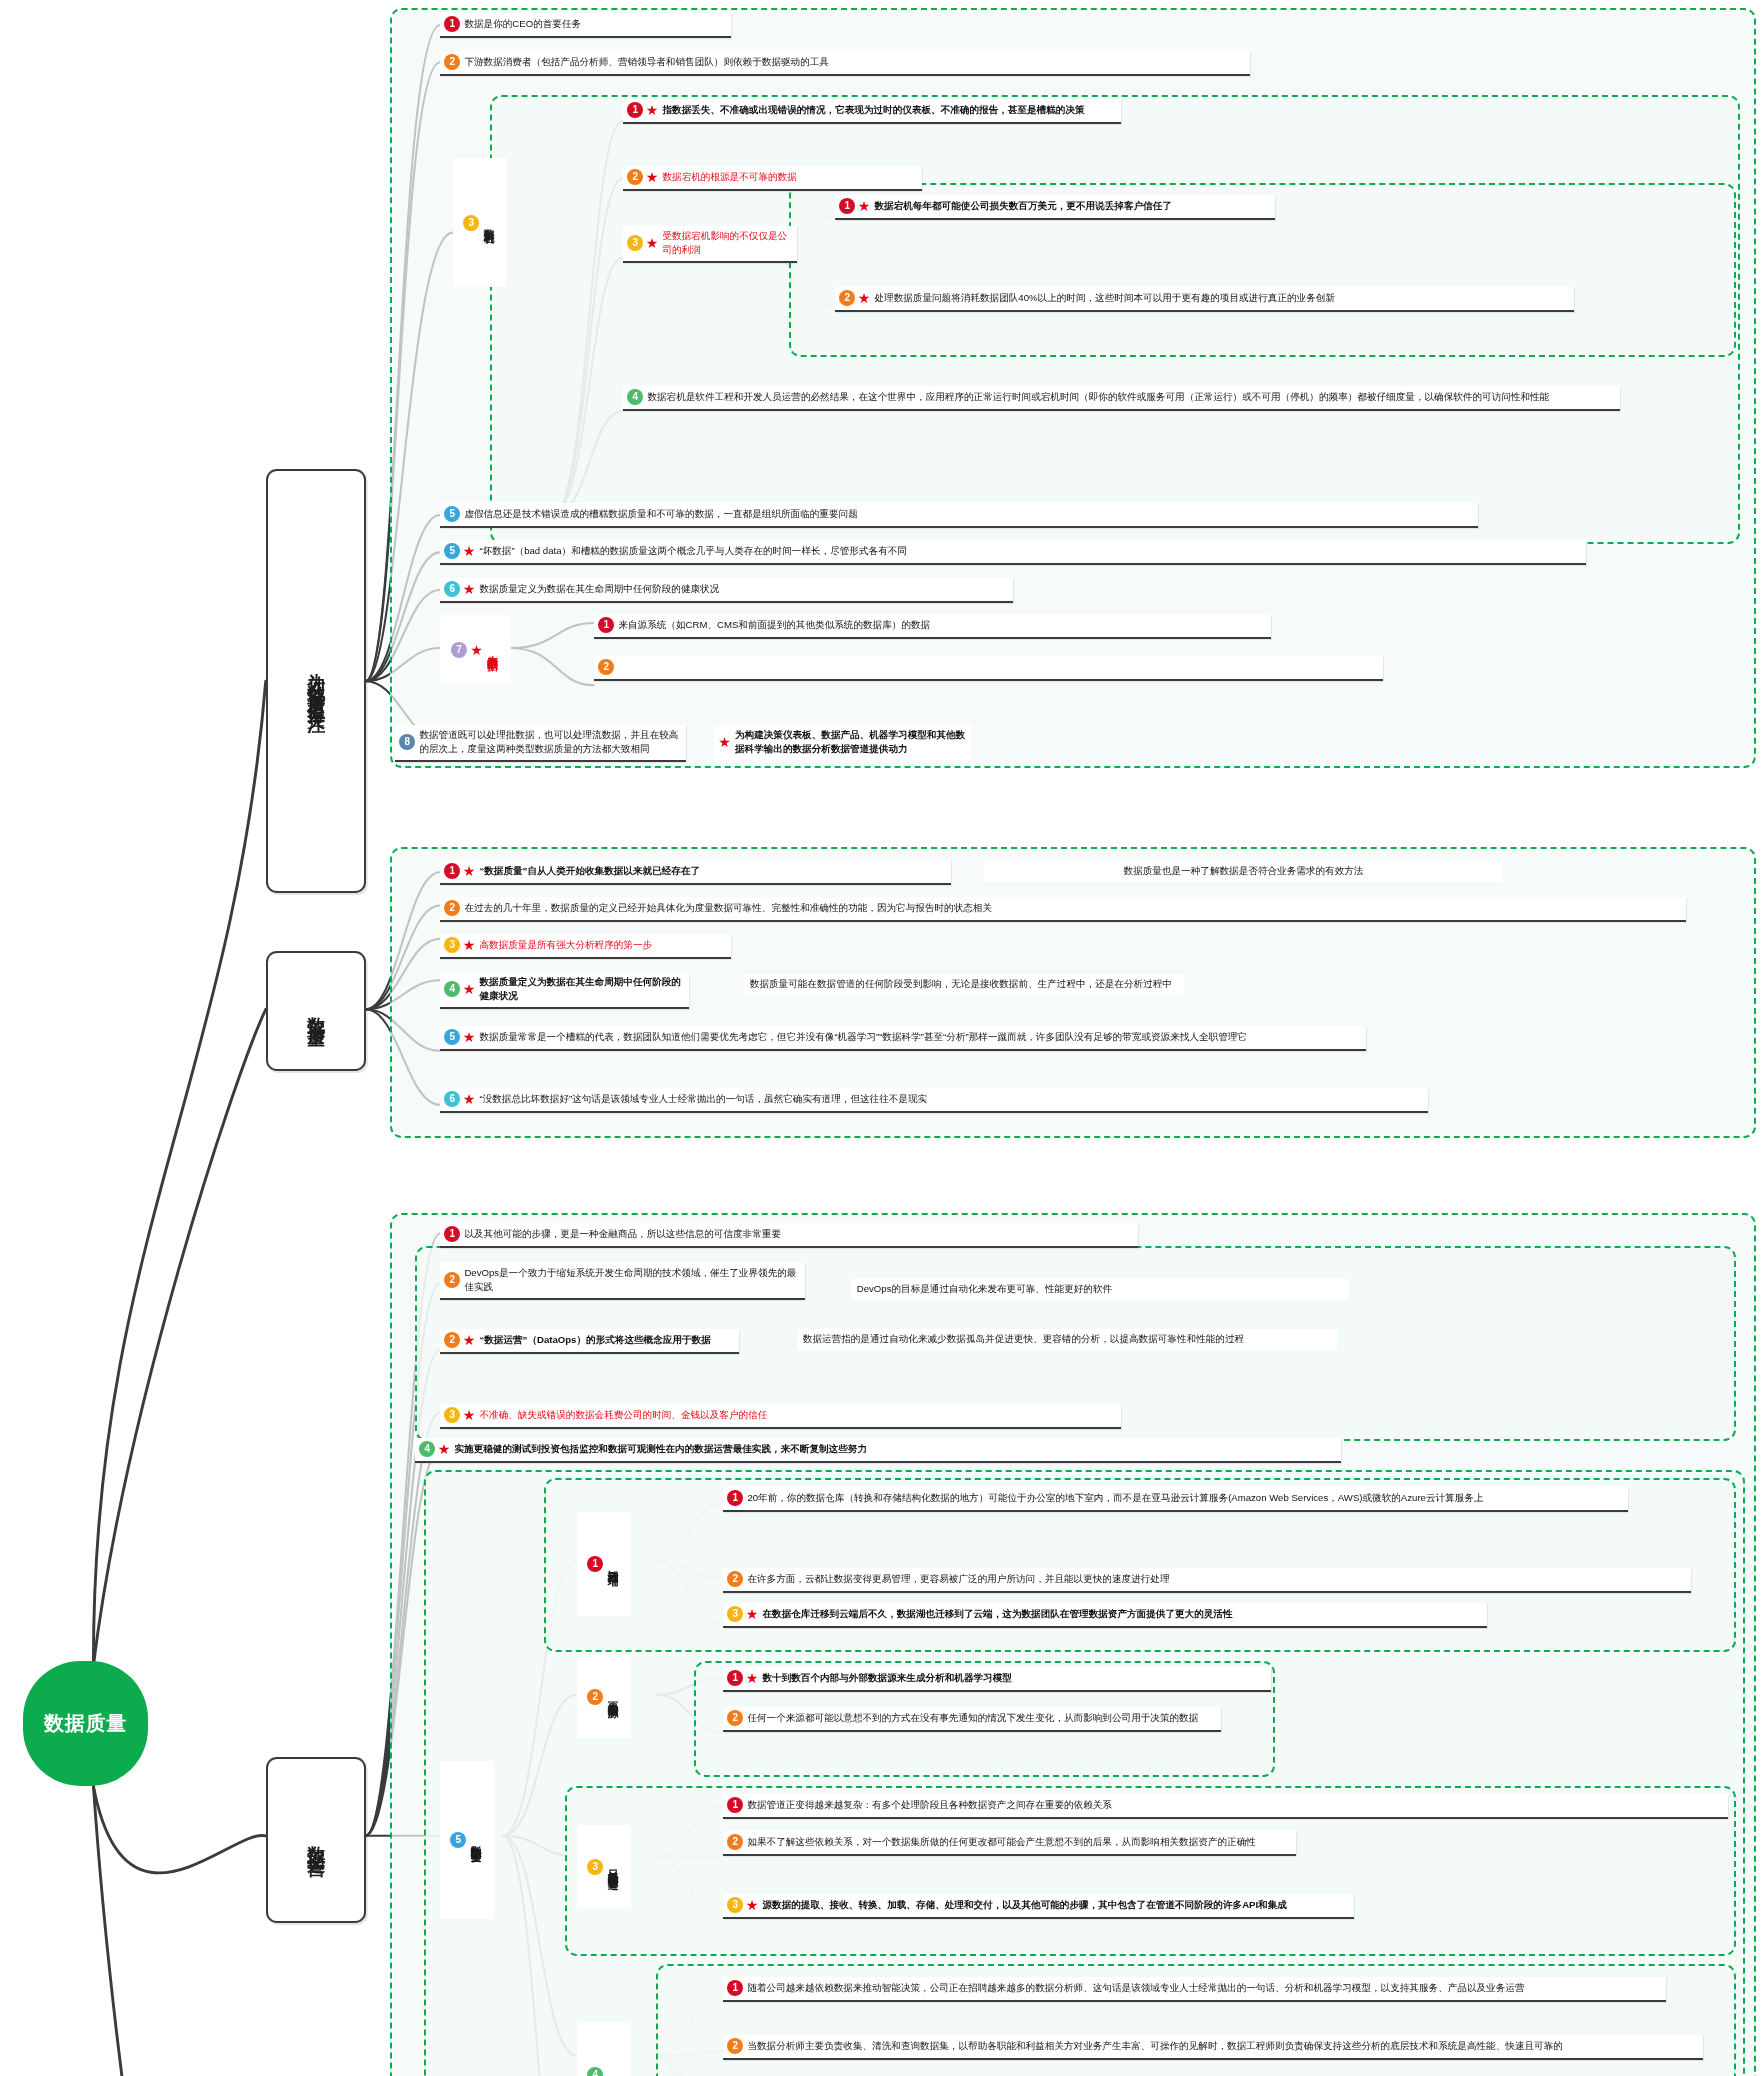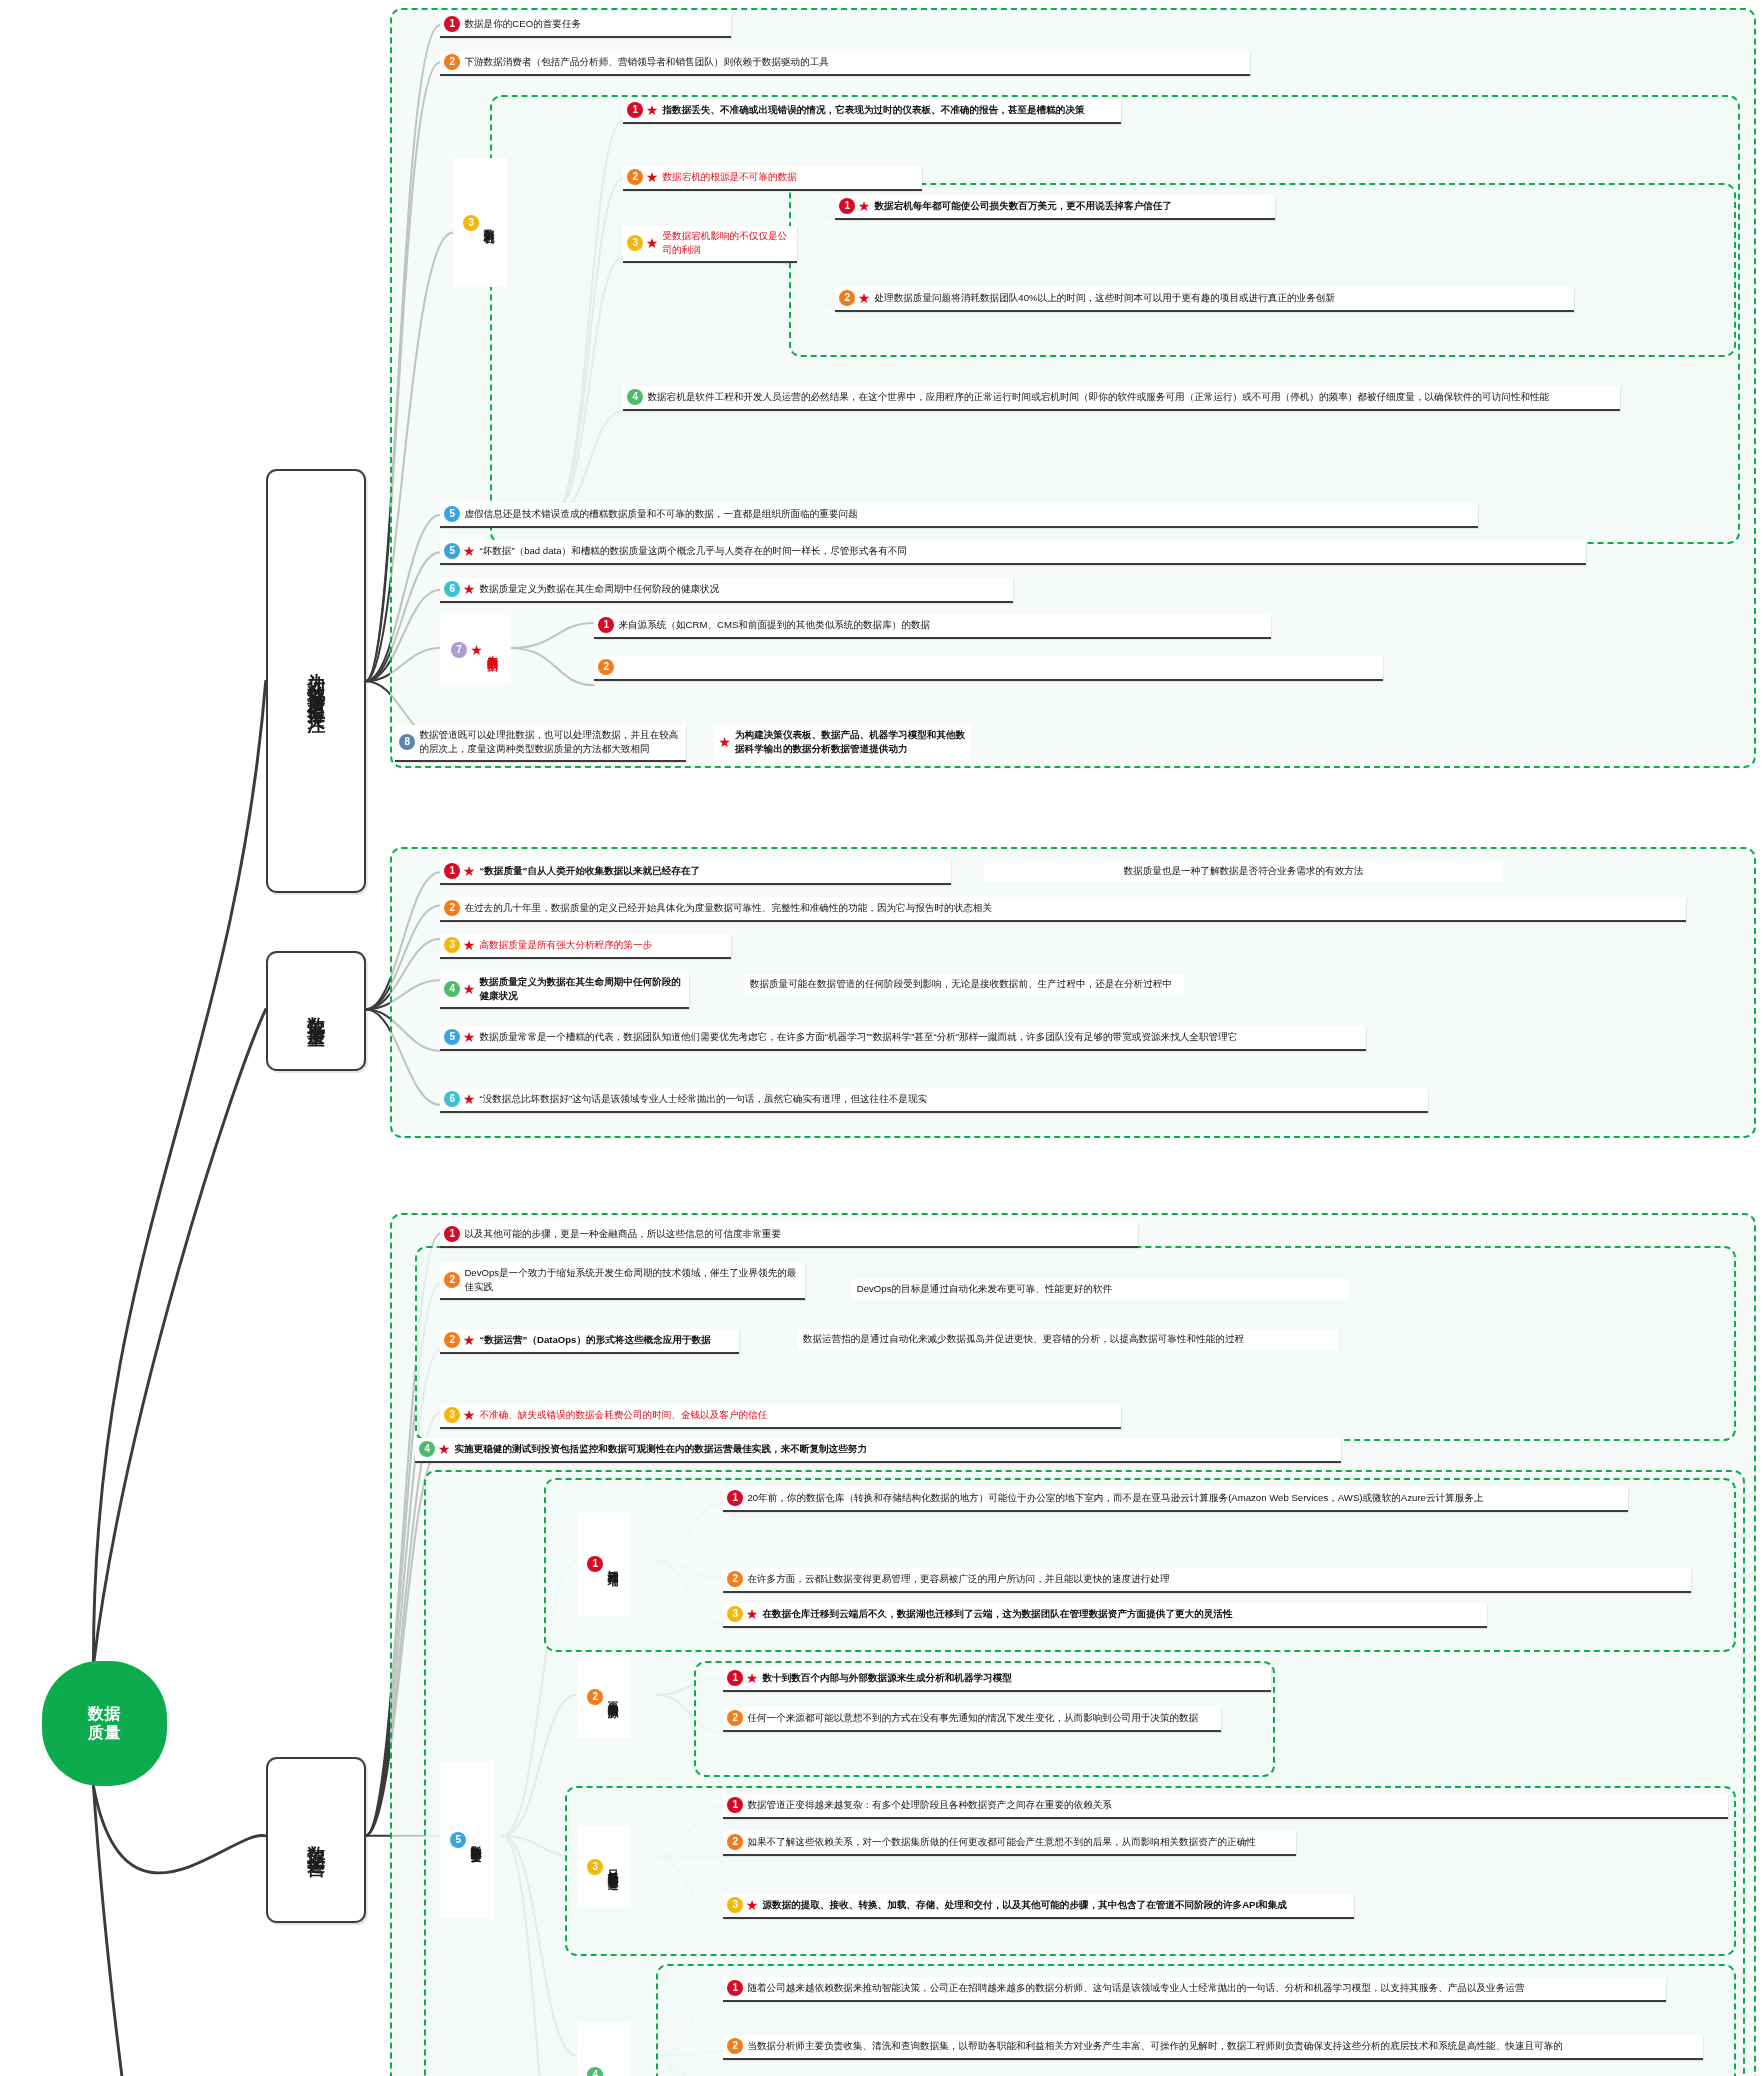--- a/index.html
+++ b/index.html
@@ -10,25 +10,25 @@
     font-family: "Liberation Sans", "DejaVu Sans", sans-serif;
     position: relative;
     overflow: hidden;
   }
 
   
   #canvas { position:relative; width:1763px; height:3297px; }
 
   
   .root-node{
-    position:absolute; left:42px; top:1661px;
+    position:absolute; left:23px; top:1661px;
     width:125px; height:125px;
     background:#0cab4e; border-radius:46%;
-    display:flex; flex-direction:column; align-items:center; justify-content:center;
-    color:#fff; font-weight:bold; font-size:16px; line-height:1.15;
+    display:flex; align-items:center; justify-content:center;
+    color:#fff; font-weight:bold; font-size:20px; line-height:1.15;
     letter-spacing:0.8px;
     z-index:6;
   }
 
   
   #links{ position:absolute; left:0; top:0; width:1763px; height:3297px; z-index:1; }
 
   
   .l1-box{
     position:absolute; z-index:5;
@@ -386,21 +386,21 @@
   </div>
   <div class="note" style="left:744px; top:974px; width:440px;">
     <span>数据质量可能在数据管道的任何阶段受到影响，无论是接收数据前、生产过程中，还是在分析过程中</span>
   </div>
 
   <div class="leaf" style="left:440px; top:1026px; width:926px;">
     <span class="numwrap">
       <span class="num c5">5</span>
       <span class="star">★</span>
     </span>
-    <span class="txt">数据质量常常是一个槽糕的代表，数据团队知道他们需要优先考虑它，在许多方面“机器学习”“数据科学”甚至“分析”那样一蹴而就，许多团队没有足够的带宽或资源来找人全职管理它</span>
+    <span class="txt">数据质量常常是一个槽糕的代表，数据团队知道他们需要优先考虑它，但它并没有像“机器学习”“数据科学”甚至“分析”那样一蹴而就，许多团队没有足够的带宽或资源来找人全职管理它</span>
   </div>
 
   <div class="leaf" style="left:440px; top:1088px; width:988px;">
     <span class="numwrap">
       <span class="num c6">6</span>
       <span class="star">★</span>
     </span>
     <span class="txt">“没数据总比坏数据好”这句话是该领域专业人士经常抛出的一句话，虽然它确实有道理，但这往往不是现实</span>
   </div>
 

